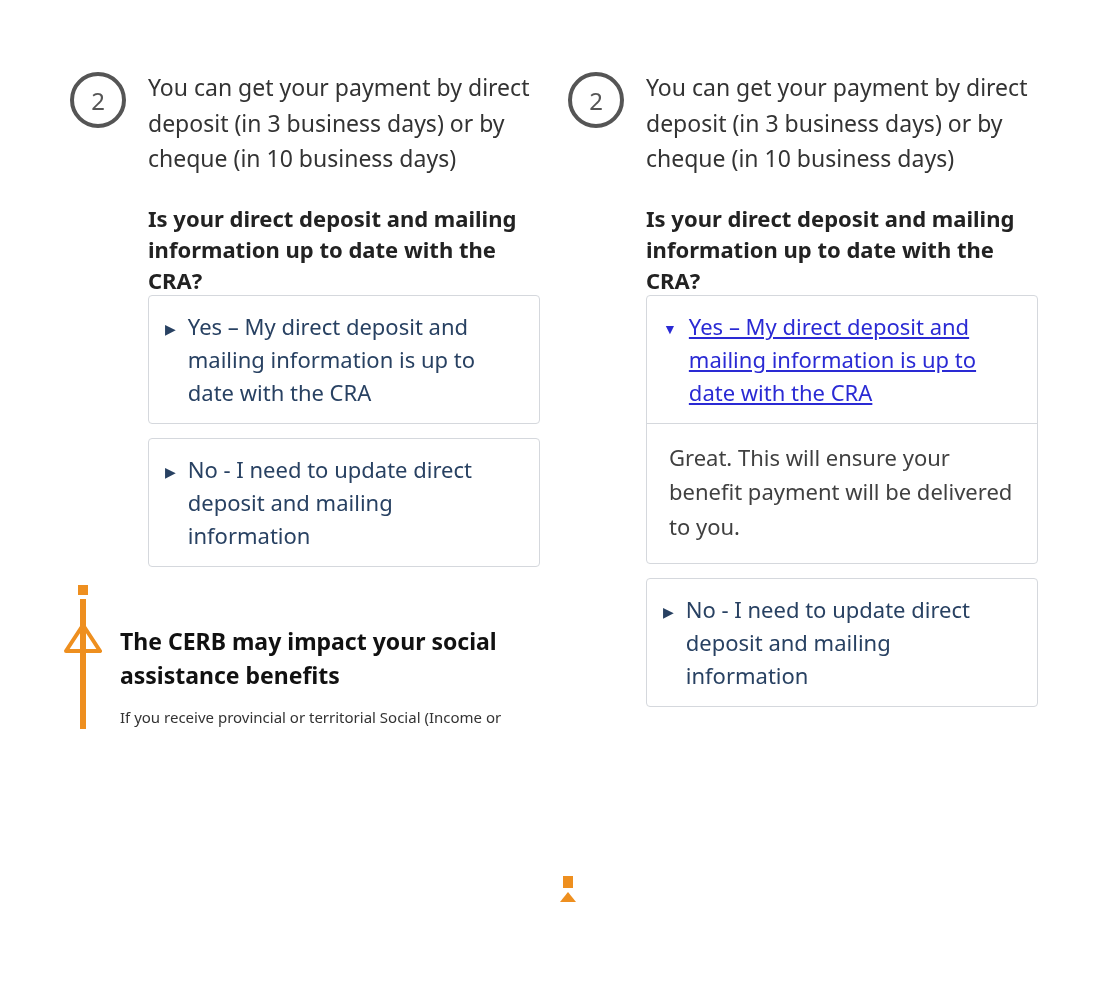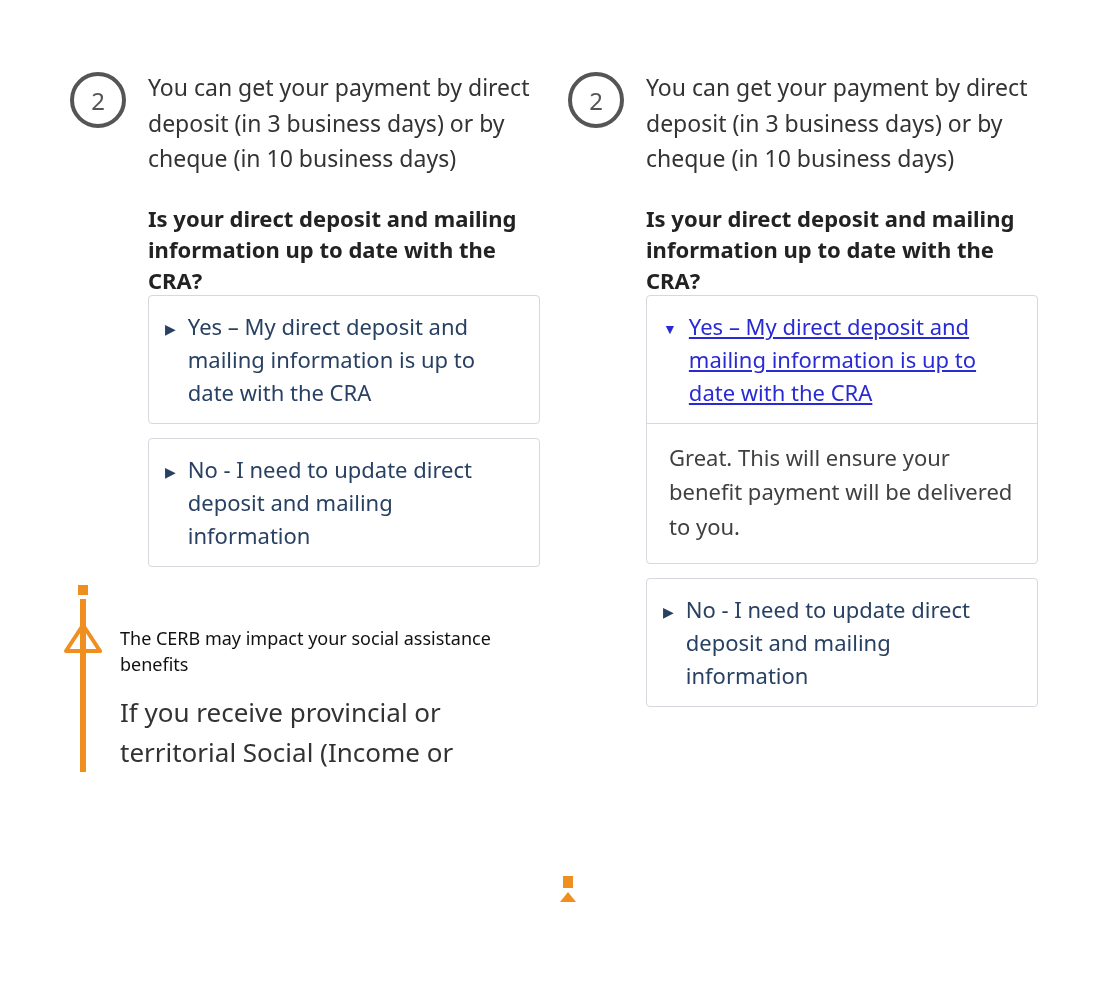--- a/index.html
+++ b/index.html
@@ -122,28 +122,28 @@
   }
   .warn-icon {
     position: absolute;
     top: -2px;
     left: -6px;
     width: 38px;
     height: 30px;
   }
   .warn-icon svg { display: block; }
   .warn-title {
-    font-weight: 400;
-    font-size: 18px;
+    font-weight: 700;
+    font-size: 23px;
     line-height: 1.45;
     color: #111;
     margin-bottom: 14px;
   }
   .warn-text {
-    font-size: 26px;
+    font-size: 15px;
     line-height: 1.55;
     color: #333;
   }
 
   
   .mini-marker {
     position: absolute;
     left: 560px;
     top: 876px;
   }

